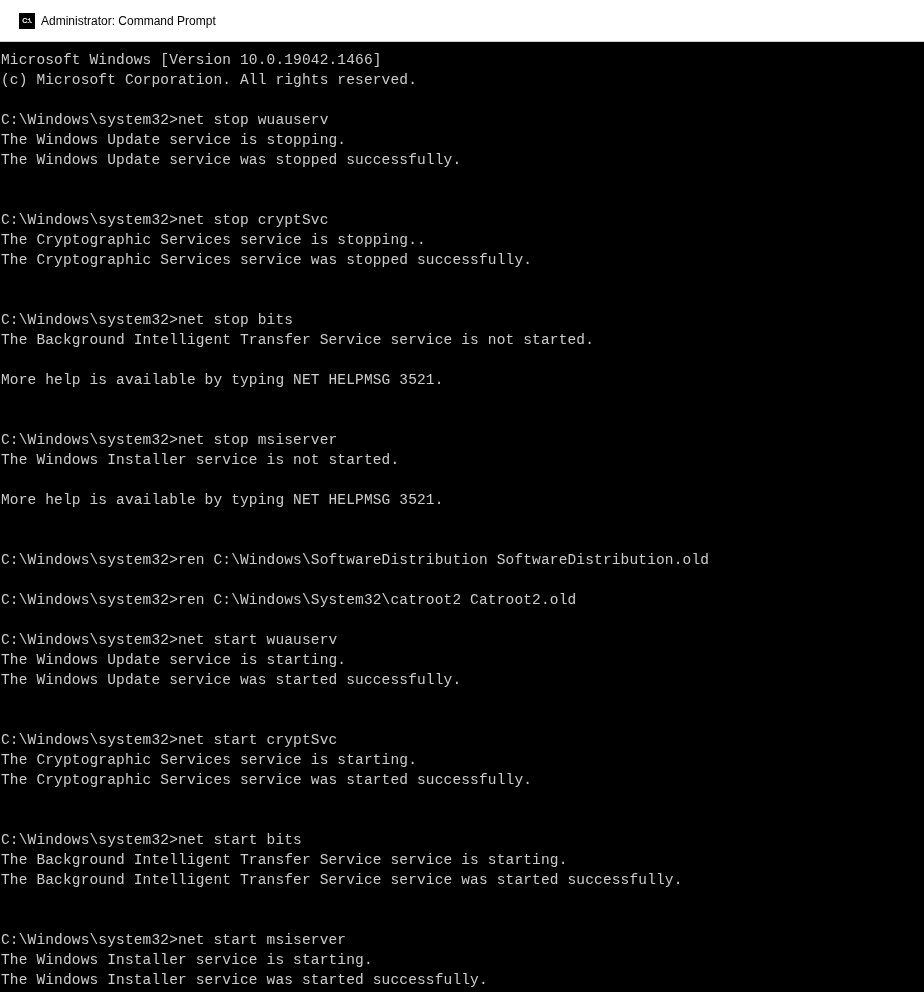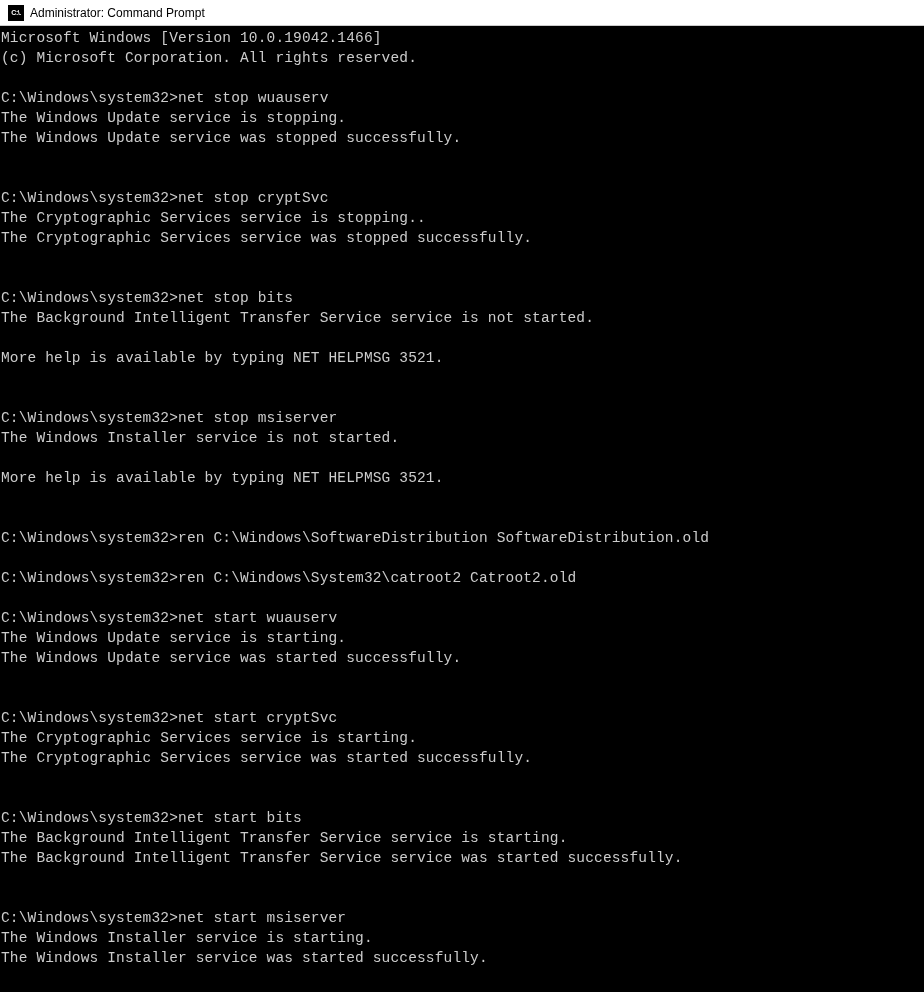--- a/index.html
+++ b/index.html
@@ -9,24 +9,24 @@
     }
     body {
       width: 924px;
       height: 992px;
       background: #000;
       font-family: Consolas, 'Courier New', monospace;
       overflow: hidden;
     }
     .title-bar {
       background: #fff;
-      height: 26px;
+      height: 42px;
       display: flex;
       align-items: center;
-      padding: 0 8px;
+      padding: 0 19px;
       border-bottom: 1px solid #ccc;
     }
     .title-icon {
       width: 16px;
       height: 16px;
       margin-right: 6px;
       display: inline-flex;
       align-items: center;
       justify-content: center;
       background: #000;
@@ -40,21 +40,21 @@
       letter-spacing: -0.5px;
     }
     .title-text {
       font-family: 'Segoe UI', Tahoma, sans-serif;
       font-size: 12px;
       color: #000;
     }
     .terminal {
       background: #000;
       color: #ccc;
-      padding: 2px 0 0 1px;
+      padding: 8px 0 0 1px;
       font-size: 14.5px;
       line-height: 20px;
       letter-spacing: 0.15px;
       white-space: pre;
       font-family: Consolas, 'Courier New', monospace;
     }
     .terminal-line {
       min-height: 20px;
     }
   </style>

